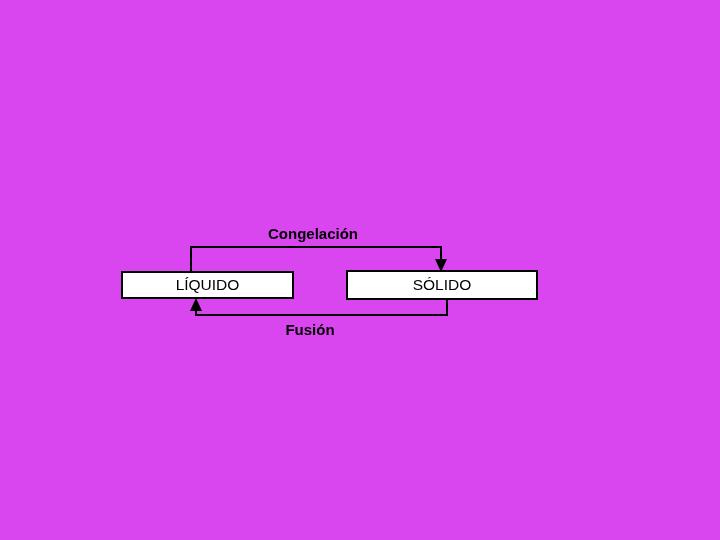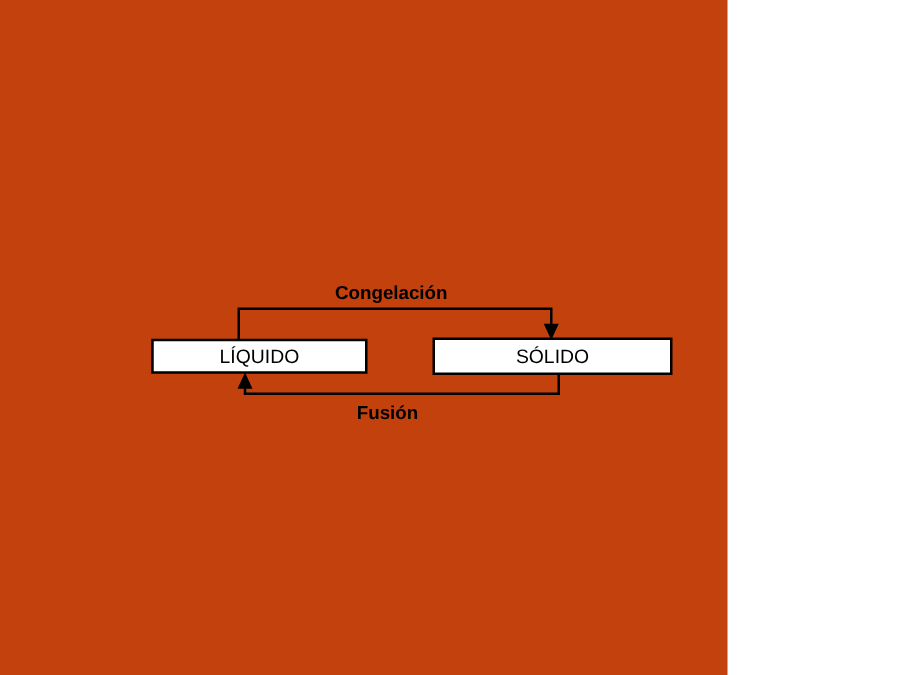--- a/index.html
+++ b/index.html
@@ -9,23 +9,23 @@
   }
   body {
     width: 720px;
     height: 540px;
     background: #ffffff;
     font-family: "Liberation Sans", sans-serif;
     overflow: hidden;
   }
   #diagram-canvas {
     position: relative;
-    width: 582px;
+    width: 720px;
     height: 540px;
-    background: #c2410c;
+    background: #d946ef;
   }
   #diagram-svg {
     position: absolute;
     top: 0;
     left: 0;
     width: 720px;
     height: 540px;
     display: block;
   }
   .state-box-label {

